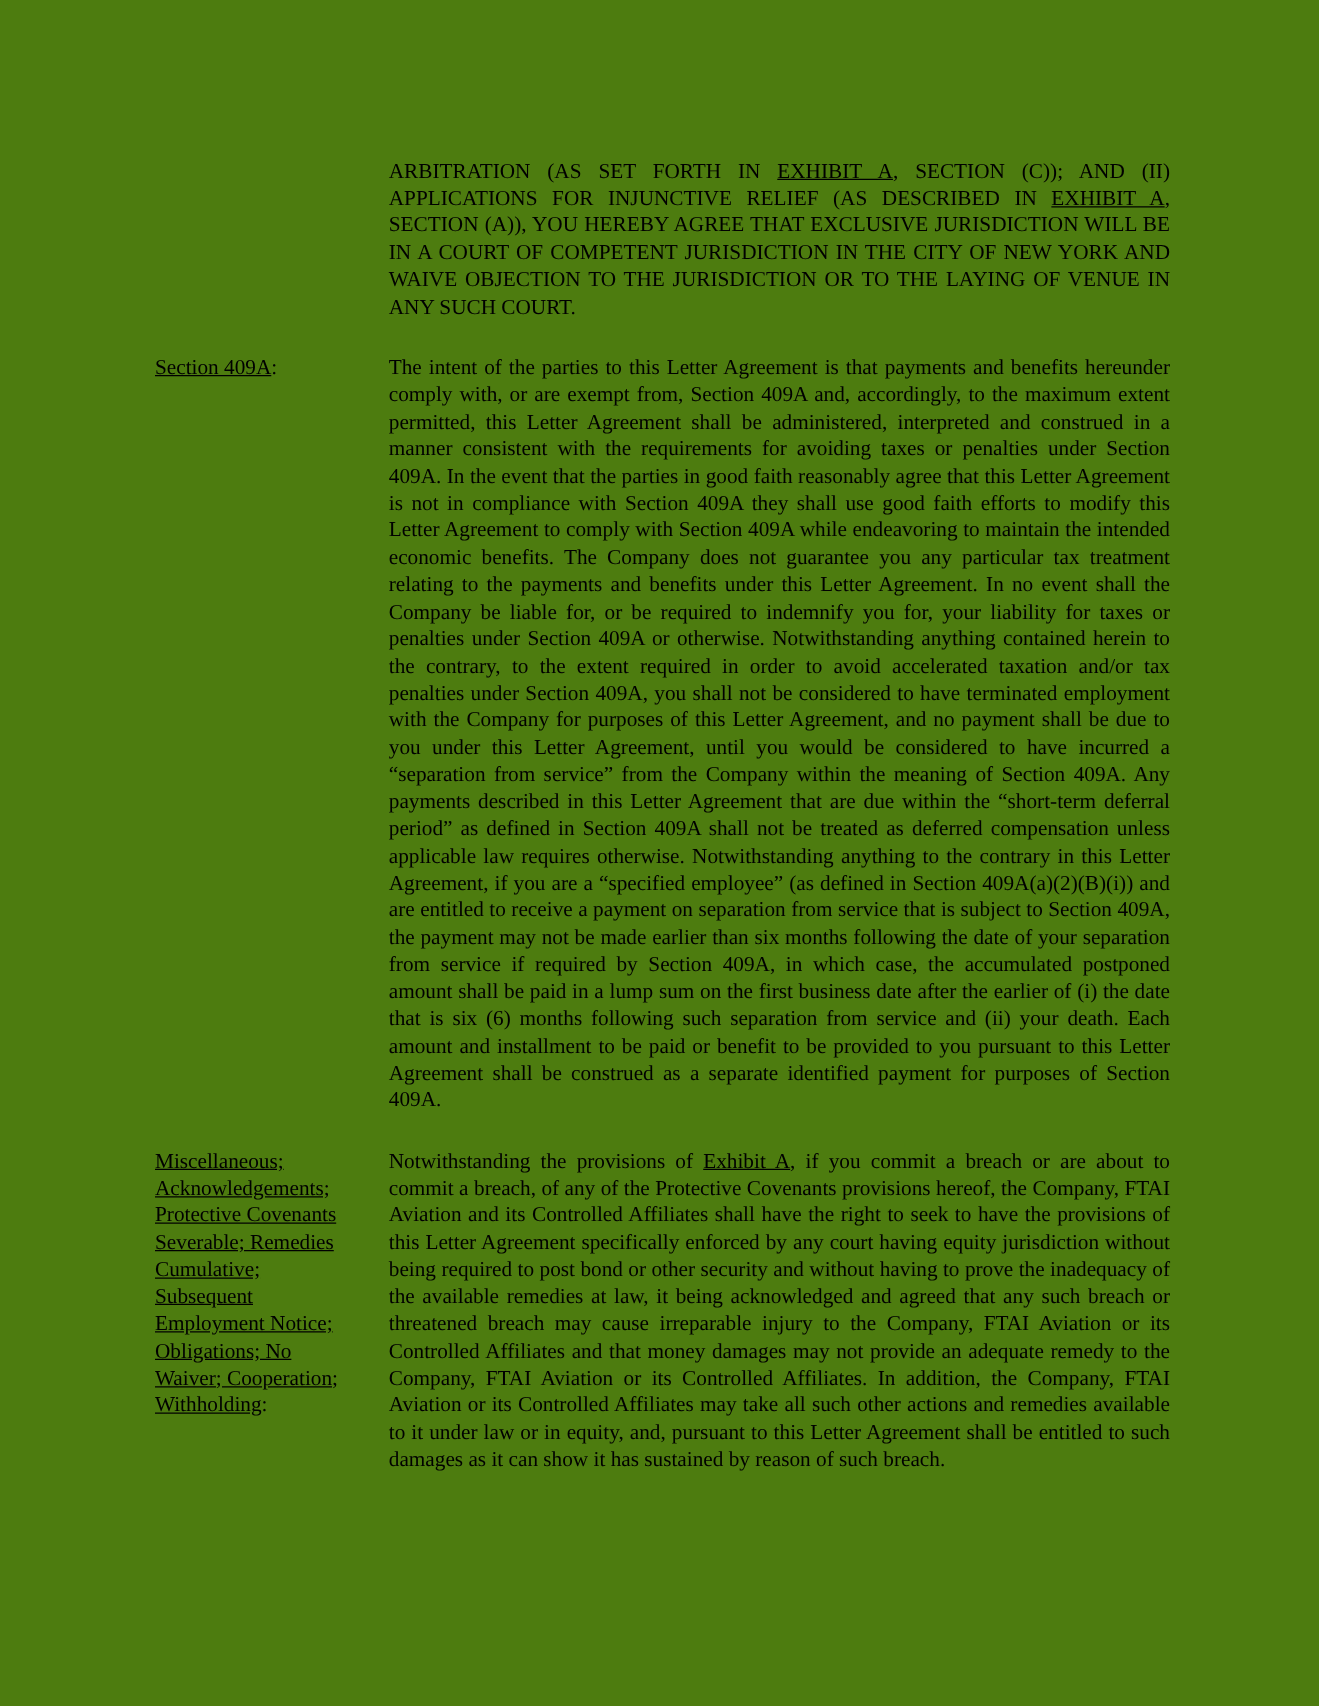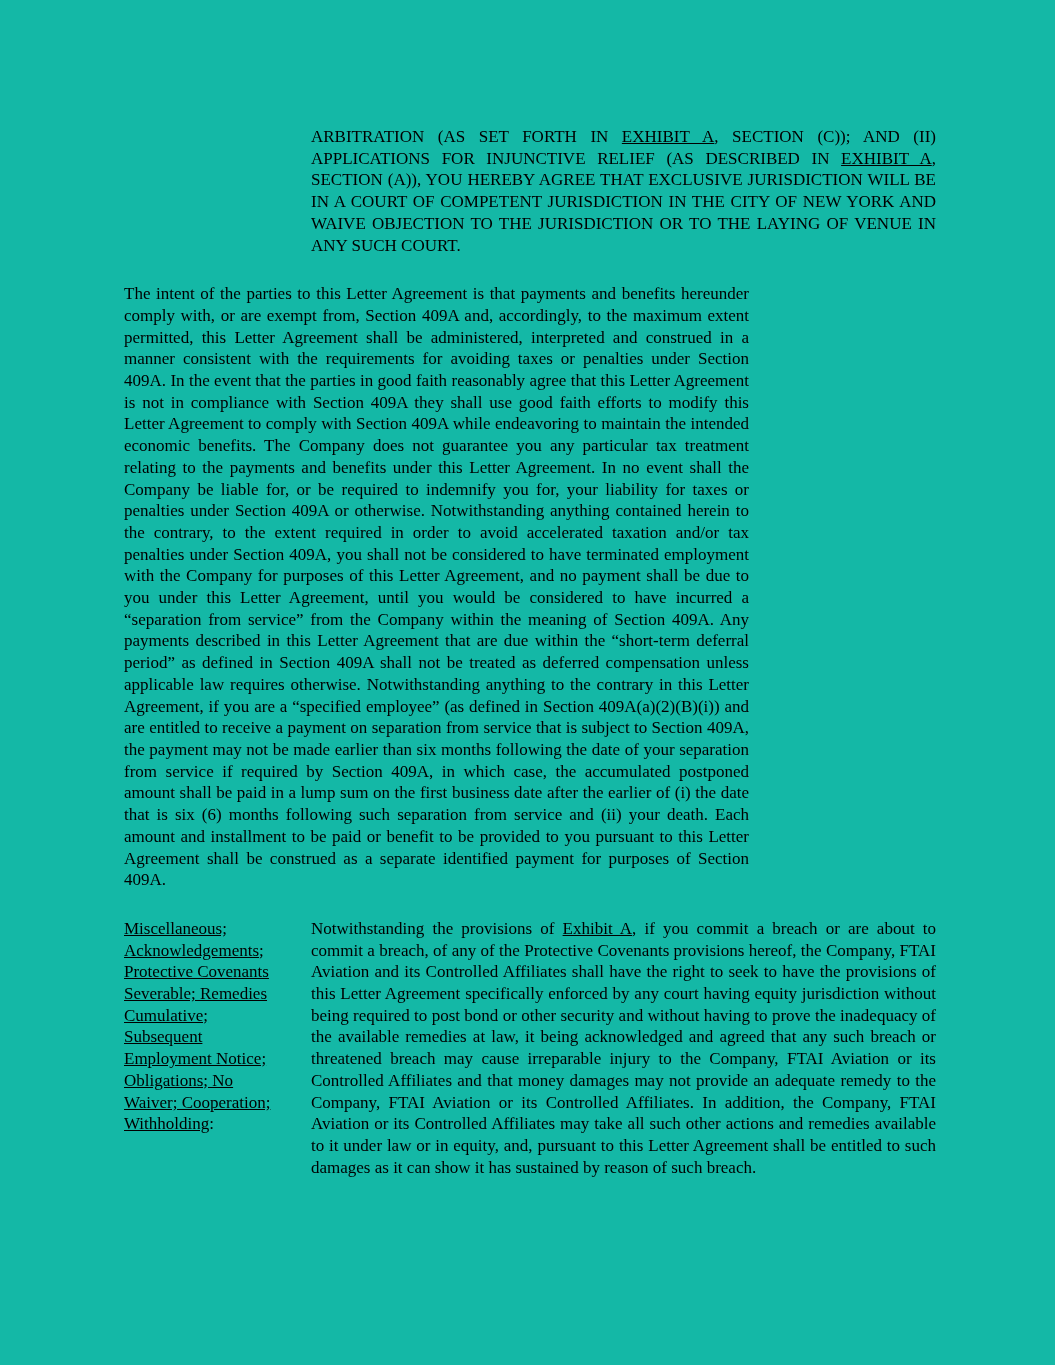--- a/index.html
+++ b/index.html
@@ -11,21 +11,21 @@
     height: 1365px;
     font-family: "Liberation Serif", "DejaVu Serif", serif;
     color: #000000;
     position: relative;
     overflow: hidden;
   }
   .page {
     width: 1055px;
     height: 1365px;
     padding: 126px 108px 0 124px;
-    background: #14b8a6;
+    background: #4d7c0f;
   }
   .row {
     display: flex;
     flex-direction: row;
     margin-bottom: 27px;
   }
   .label-col {
     width: 187px;
     flex: 0 0 187px;
     font-size: 17px;
@@ -47,20 +47,21 @@
 <body>
 
 <div class="page">
 
   <div class="row">
     <div class="label-col"></div>
     <div class="body-col"><span>ARBITRATION (AS SET FORTH IN </span><span class="u">EXHIBIT A</span><span>, SECTION (C)); AND (II) APPLICATIONS FOR INJUNCTIVE RELIEF (AS DESCRIBED IN </span><span class="u">EXHIBIT A</span><span>, SECTION (A)), YOU HEREBY AGREE THAT EXCLUSIVE JURISDICTION WILL BE IN A COURT OF COMPETENT JURISDICTION IN THE CITY OF NEW YORK AND WAIVE OBJECTION TO THE JURISDICTION OR TO THE LAYING OF VENUE IN ANY SUCH COURT.</span></div>
   </div>
 
   <div class="row">
+    <div class="label-col"><span class="u">Section 409A</span><span>:</span></div>
     <div class="body-col"><span>The intent of the parties to this Letter Agreement is that payments and benefits hereunder comply with, or are exempt from, Section 409A and, accordingly, to the maximum extent permitted, this Letter Agreement shall be administered, interpreted and construed in a manner consistent with the requirements for avoiding taxes or penalties under Section 409A. In the event that the parties in good faith reasonably agree that this Letter Agreement is not in compliance with Section 409A they shall use good faith efforts to modify this Letter Agreement to comply with Section 409A while endeavoring to maintain the intended economic benefits.  The Company does not guarantee you any particular tax treatment relating to the payments and benefits under this Letter Agreement.  In no event shall the Company be liable for, or be required to indemnify you for, your liability for taxes or penalties under Section 409A or otherwise.  Notwithstanding anything contained herein to the contrary, to the extent required in order to avoid accelerated taxation and/or tax penalties under Section 409A, you shall not be considered to have terminated employment with the Company for purposes of this Letter Agreement, and no payment shall be due to you under this Letter Agreement, until you would be considered to have incurred a “separation from service” from the Company within the meaning of Section 409A. Any payments described in this Letter Agreement that are due within the “short-term deferral period” as defined in Section 409A shall not be treated as deferred compensation unless applicable law requires otherwise.  Notwithstanding anything to the contrary in this Letter Agreement, if you are a “specified employee” (as defined in Section 409A(a)(2)(B)(i)) and are entitled to receive a payment on separation from service that is subject to Section 409A, the payment may not be made earlier than six months following the date of your separation from service if required by Section 409A, in which case, the accumulated postponed amount shall be paid in a lump sum on the first business date after the earlier of (i) the date that is six (6) months following such separation from service and (ii) your death.  Each amount and installment to be paid or benefit to be provided to you pursuant to this Letter Agreement shall be construed as a separate identified payment for purposes of Section 409A.</span></div>
   </div>
 
   <div class="row">
     <div class="label-col"><span class="u">Miscellaneous;</span><br><span class="u">Acknowledgements;</span><br><span class="u">Protective Covenants</span><br><span class="u">Severable; Remedies</span><br><span class="u">Cumulative;</span><br><span class="u">Subsequent</span><br><span class="u">Employment Notice;</span><br><span class="u">Obligations; No</span><br><span class="u">Waiver; Cooperation;</span><br><span class="u">Withholding</span><span>:</span></div>
     <div class="body-col"><span>Notwithstanding the provisions of </span><span class="u">Exhibit A</span><span>, if you commit a breach or are about to commit a breach, of any of the Protective Covenants provisions hereof, the Company, FTAI Aviation and its Controlled Affiliates shall have the right to seek to have the provisions of this Letter Agreement specifically enforced by any court having equity jurisdiction without being required to post bond or other security and without having to prove the inadequacy of the available remedies at law, it being acknowledged and agreed that any such breach or threatened breach may cause irreparable injury to the Company, FTAI Aviation or its Controlled Affiliates and that money damages may not provide an adequate remedy to the Company, FTAI Aviation or its Controlled Affiliates.  In addition, the Company, FTAI Aviation or its Controlled Affiliates may take all such other actions and remedies available to it under law or in equity, and, pursuant to this Letter Agreement shall be entitled to such damages as it can show it has sustained by reason of such breach.</span></div>
   </div>
 
 </div>
 

